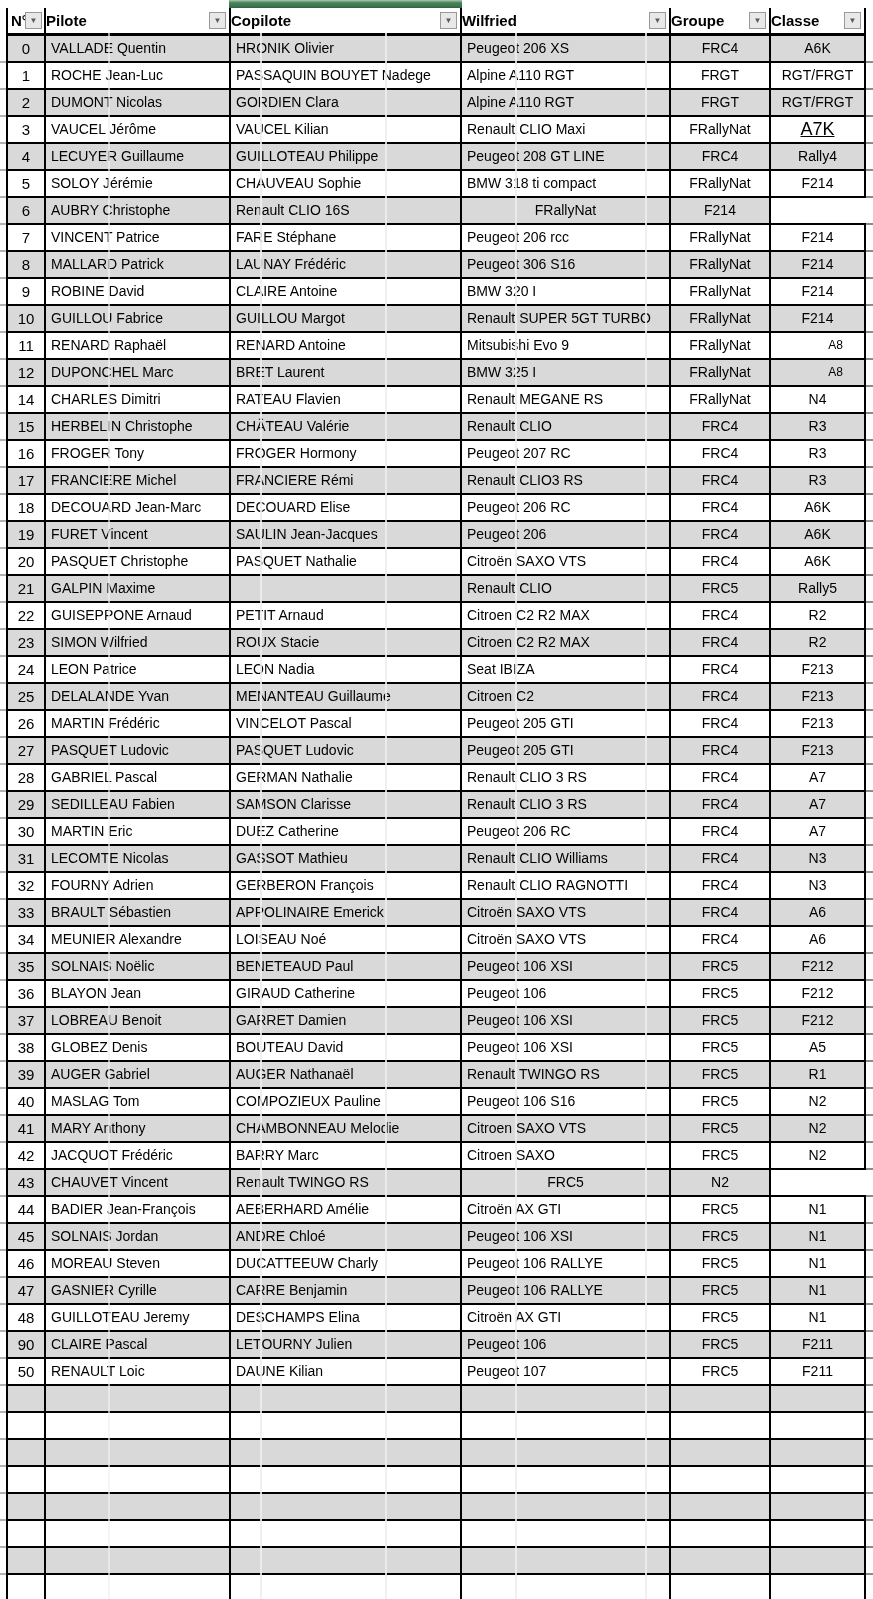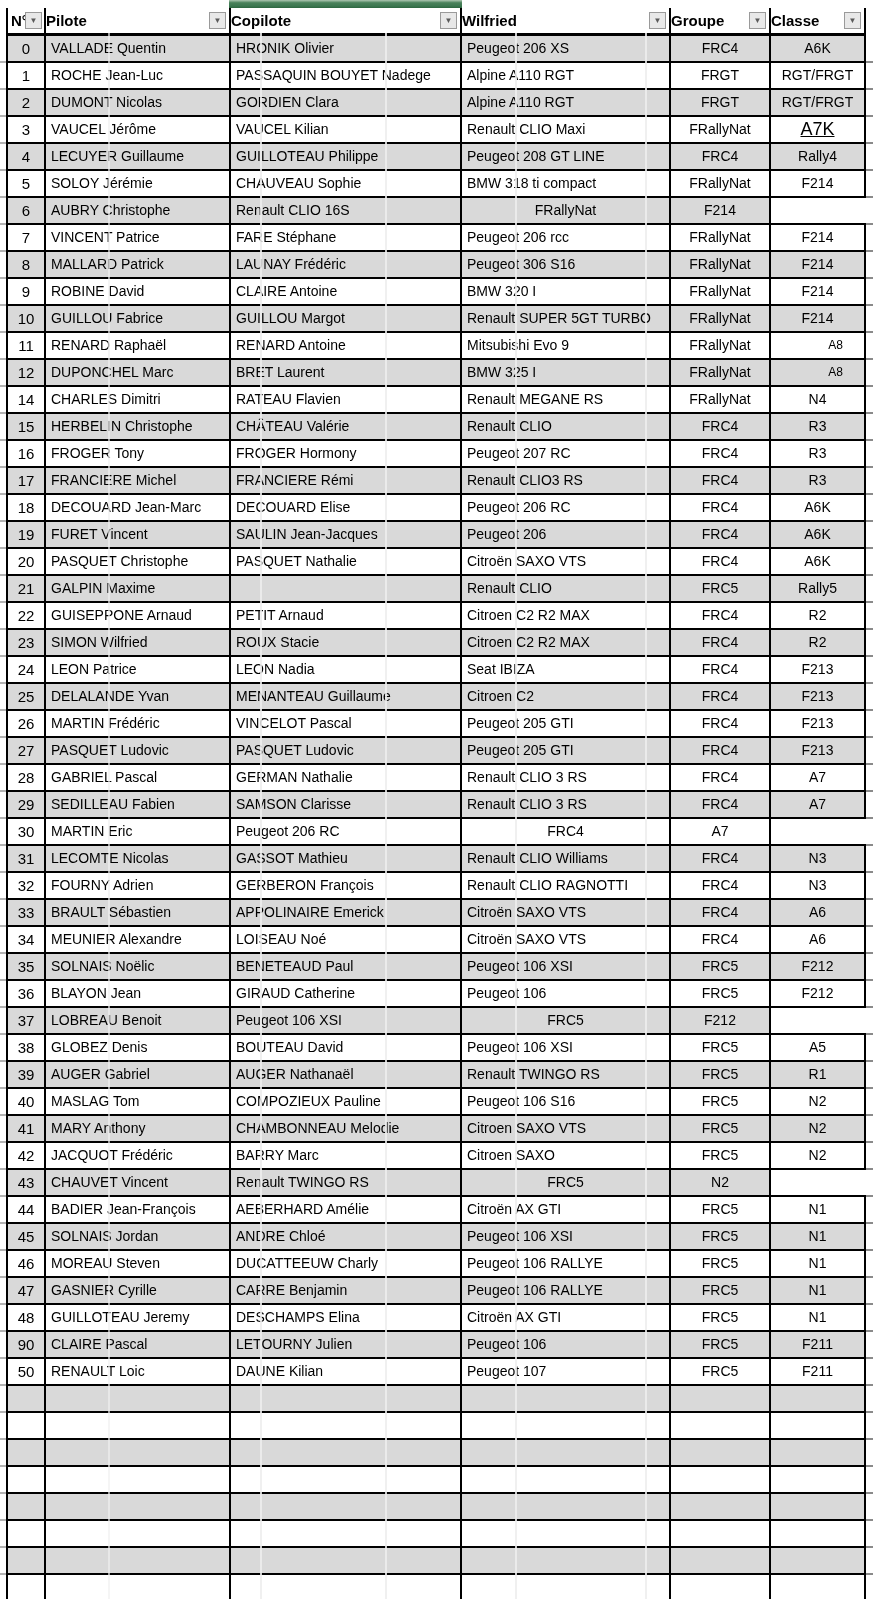--- a/index.html
+++ b/index.html
@@ -343,20 +343,21 @@
     <div class="cell c-num">29</div>
     <div class="cell c-pilote">SEDILLEAU Fabien</div>
     <div class="cell c-copilote">SAMSON Clarisse</div>
     <div class="cell c-voiture">Renault CLIO 3 RS</div>
     <div class="cell c-groupe">FRC4</div>
     <div class="cell c-classe">A7</div>
   </div>
         <div class="row white">
     <div class="cell c-num">30</div>
     <div class="cell c-pilote">MARTIN Eric</div>
+    <div class="cell c-copilote">DUEZ Catherine</div>
     <div class="cell c-voiture">Peugeot 206 RC</div>
     <div class="cell c-groupe">FRC4</div>
     <div class="cell c-classe">A7</div>
   </div>
         <div class="row gray">
     <div class="cell c-num">31</div>
     <div class="cell c-pilote">LECOMTE Nicolas</div>
     <div class="cell c-copilote">GASSOT Mathieu</div>
     <div class="cell c-voiture">Renault CLIO Williams</div>
     <div class="cell c-groupe">FRC4</div>
@@ -398,20 +399,21 @@
     <div class="cell c-num">36</div>
     <div class="cell c-pilote">BLAYON Jean</div>
     <div class="cell c-copilote">GIRAUD Catherine</div>
     <div class="cell c-voiture">Peugeot 106</div>
     <div class="cell c-groupe">FRC5</div>
     <div class="cell c-classe">F212</div>
   </div>
         <div class="row gray">
     <div class="cell c-num">37</div>
     <div class="cell c-pilote">LOBREAU Benoit</div>
+    <div class="cell c-copilote">GARRET Damien</div>
     <div class="cell c-voiture">Peugeot 106 XSI</div>
     <div class="cell c-groupe">FRC5</div>
     <div class="cell c-classe">F212</div>
   </div>
         <div class="row white">
     <div class="cell c-num">38</div>
     <div class="cell c-pilote">GLOBEZ Denis</div>
     <div class="cell c-copilote">BOUTEAU David</div>
     <div class="cell c-voiture">Peugeot 106 XSI</div>
     <div class="cell c-groupe">FRC5</div>

